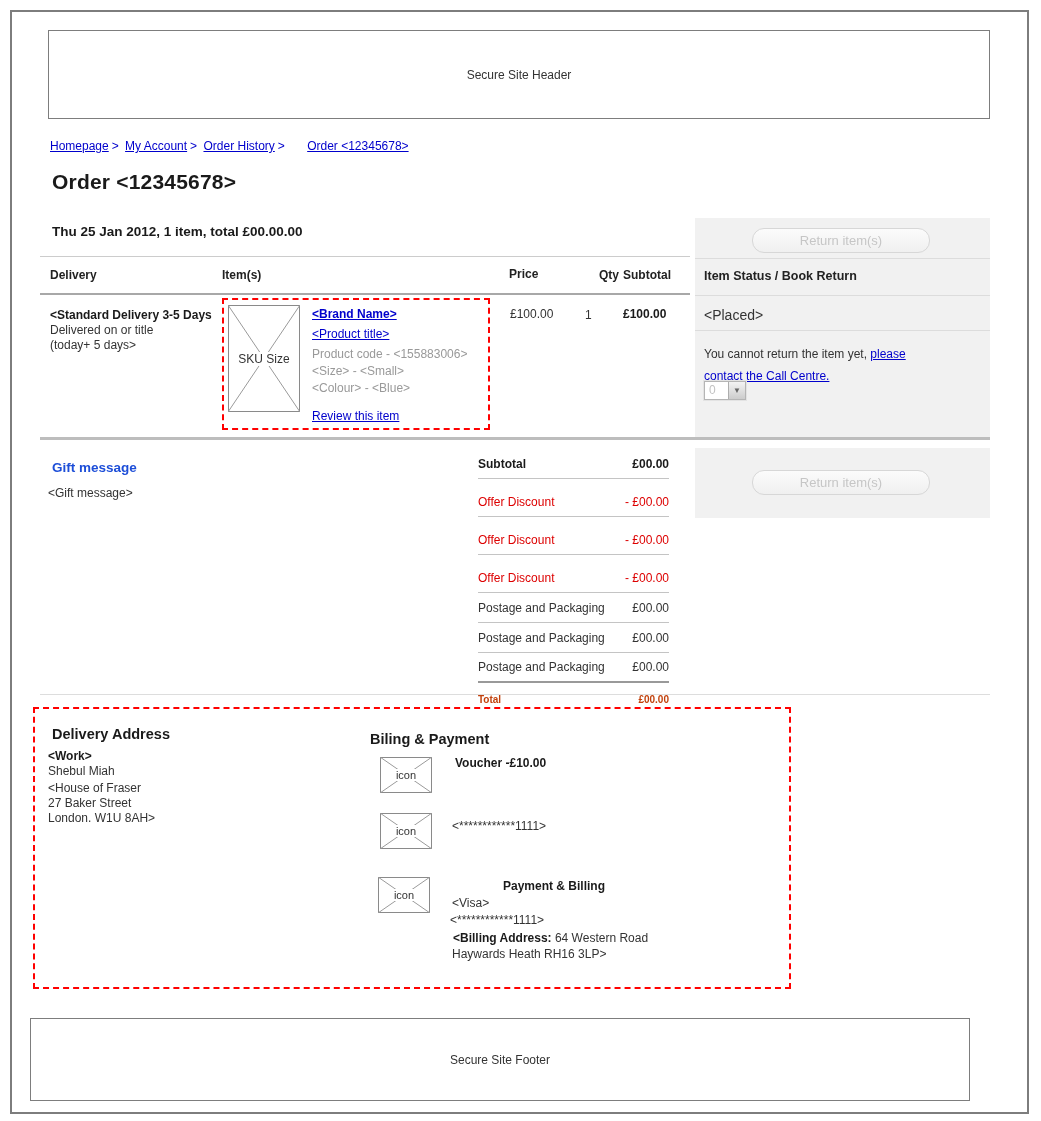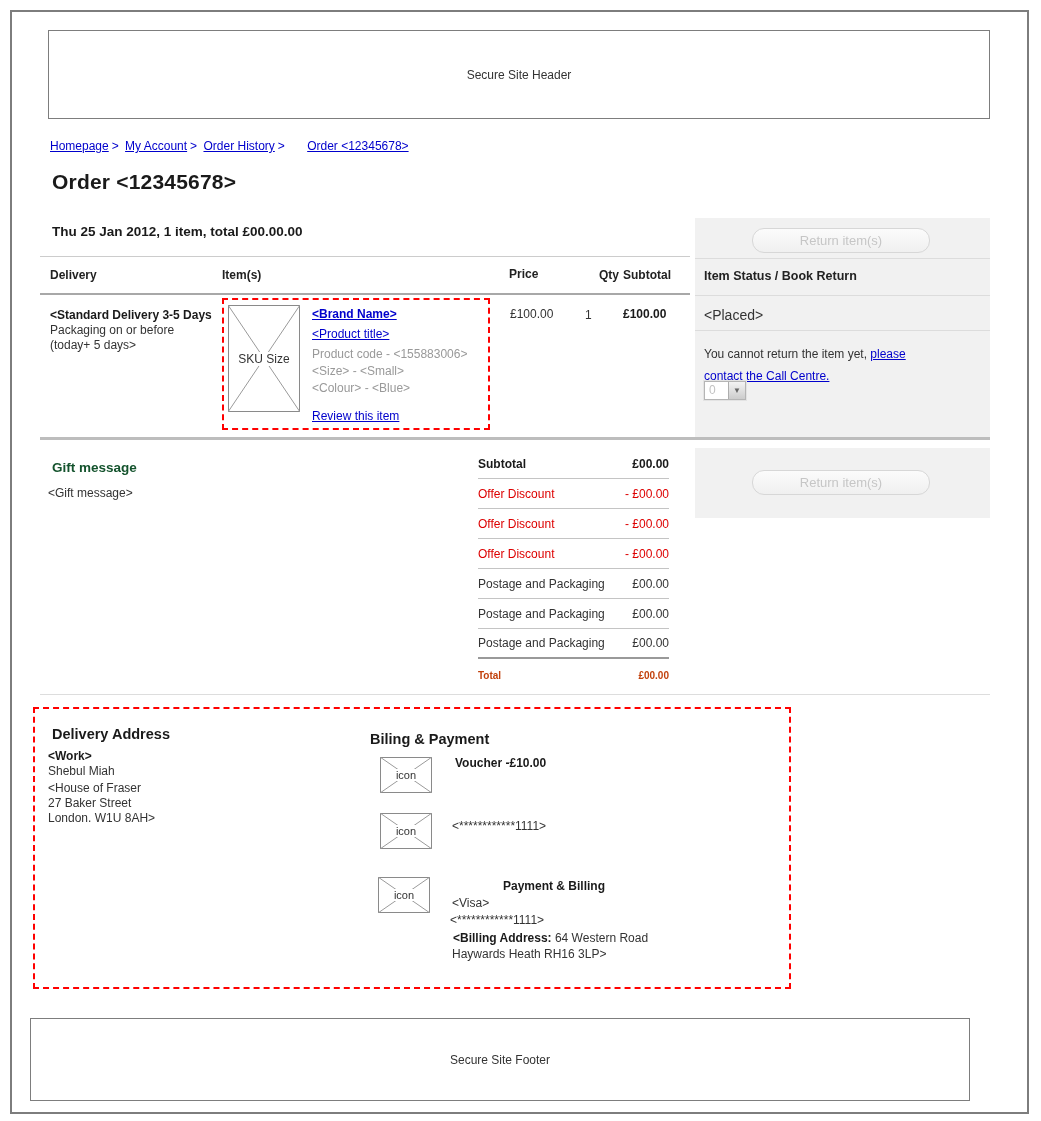--- a/index.html
+++ b/index.html
@@ -74,29 +74,29 @@
     background:#fff; padding:0 2px; font-size:12px; color:#333; white-space:nowrap;
   }
   .item-line { font-size:12px; white-space:nowrap; }
   .link { color:#0000cc; text-decoration:underline; cursor:pointer; }
   .muted { color:#999; }
   .price-cell { left:510px; top:307px; font-size:12px; }
   .qty-cell { left:585px; top:308px; font-size:12px; }
   .subtotal-cell { left:623px; top:307px; font-size:12px; font-weight:bold; color:#1a1a1a; }
 
   
-  .gift-head { left:52px; top:460px; font-size:13.5px; font-weight:bold; color:#14532d; }
+  .gift-head { left:52px; top:460px; font-size:13.5px; font-weight:bold; color:#1d4ed8; }
   .gift-val  { left:48px; top:486px; font-size:12px; color:#333; }
   .totals { left:478px; top:449px; width:191px; }
   .trow {
     display:flex; justify-content:space-between; align-items:center;
     height:30px; font-size:12px; border-bottom:1px solid #c4c4c4;
   }
   .trow.bold { font-weight:bold; color:#1a1a1a; }
-  .trow.red { color:#dd0000; }
+  .trow.red { color:#dd0000;margin-top:8px; }
   .trow.lastpp { border-bottom:2px solid #999; }
   .trow.total { border-bottom:none; font-weight:bold; font-size:10px; color:#c2410c; height:32px; }
 
   
   .addr-dashed { left:33px; top:707px; width:758px; height:282px; border:2px dashed #f00; }
   .addr-head { left:52px; top:726px; font-size:14.5px; font-weight:bold; color:#1a1a1a; }
   .addr-label { left:48px; top:749px; font-size:12px; font-weight:bold; color:#1a1a1a; }
   .addr-line { left:48px; font-size:12px; color:#333; }
   .bill-head { left:370px; top:731px; font-size:14.5px; font-weight:bold; color:#1a1a1a; }
   .icon-box { width:52px; height:36px; }
@@ -142,21 +142,21 @@
     <span class="dd-val">0</span>
     <span class="dd-btn">▼</span>
   </div>
 </div>
 <div class="abs panel panel-2">
   <button class="return-btn" style="top:22px;">Return item(s)</button>
 </div>
 
 <div class="abs delivery-cell">
   <div class="b">&lt;Standard Delivery 3-5 Days</div>
-  <div>Packaging on or before</div>
+  <div>Delivered on or title</div>
   <div>(today+ 5 days&gt;</div>
 </div>
 
 <div class="abs item-dashed"></div>
 
 <div class="abs sku-box">
   <svg width="72" height="107">
     <rect x="0.5" y="0.5" width="71" height="106" fill="none" stroke="#8a8a8a"></rect>
     <line x1="0" y1="0" x2="72" y2="107" stroke="#9a9a9a"></line>
     <line x1="72" y1="0" x2="0" y2="107" stroke="#9a9a9a"></line>

